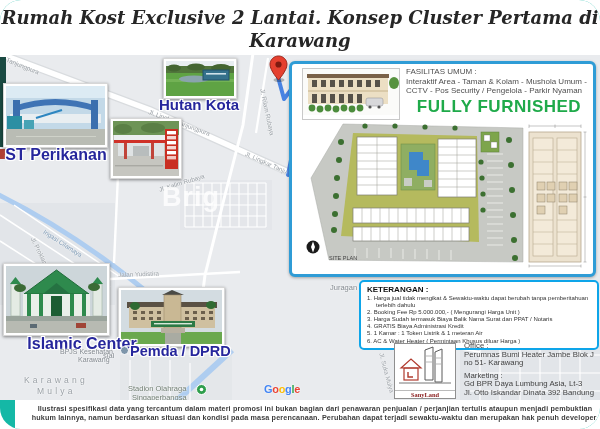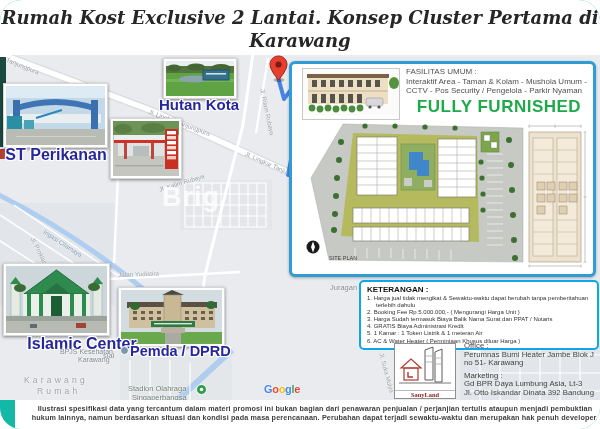--- a/index.html
+++ b/index.html
@@ -236,21 +236,21 @@
 
     <div class="poi" style="left: 158px; top: 41px; width: 82px; font-size: 15px; color: rgb(38, 38, 156);">Hutan Kota</div>
     <div class="poi" style="left: 2px; top: 91px; width: 108px; font-size: 16px; color: rgb(38, 38, 156);">ST Perikanan</div>
     <div class="poi" style="left: 2px; top: 280px; width: 110px; font-size: 16px; color: rgb(38, 38, 156); padding-left: 25px;">Islamic Center</div>
     <div class="poi" style="left: 130px; top: 288px; font-size: 14.5px; color: rgb(38, 38, 156);">Pemda / DPRD</div>
 
     <span class="gmini" style="left:103px;top:284px;font-size:7.5px;margin-top:12px;">sial</span>
     <span class="gmini" style="left:60px;top:293px;">BPJS Kesehatan</span>
     <span class="gmini" style="left:78px;top:301px;">Karawang</span>
     <span class="gmini kbarat" style="left:24px;top:320px;">Karawang</span>
-    <span class="gmini kbarat" style="left:37px;top:331px;">Rumah</span>
+    <span class="gmini kbarat" style="left:37px;top:331px;">Mulya</span>
     <span class="gmini" style="left:330px;top:228px;font-size:7.5px;">Juragan</span>
     <span class="gmini stad" style="left:128px;top:329px;">Stadion Olahraga</span>
     <span class="gmini stad" style="left:132px;top:338px;">Singaperbangsa</span>
     <svg class="pin" style="left:196px;top:329px;" width="11" height="11" viewBox="0 0 11 11">
       <circle cx="5.5" cy="5.5" r="5" fill="#2f9e4c" stroke="#fff" stroke-width="1"></circle>
         <circle cx="5.5" cy="5.5" r="1.8" fill="#fff"></circle>
     </svg>
     <svg class="pin" style="left:120px;top:291px;" width="9" height="9" viewBox="0 0 9 9">
       <circle cx="4.5" cy="4.5" r="4" fill="#7d95aa" stroke="#fff" stroke-width="1"></circle>
     </svg>

